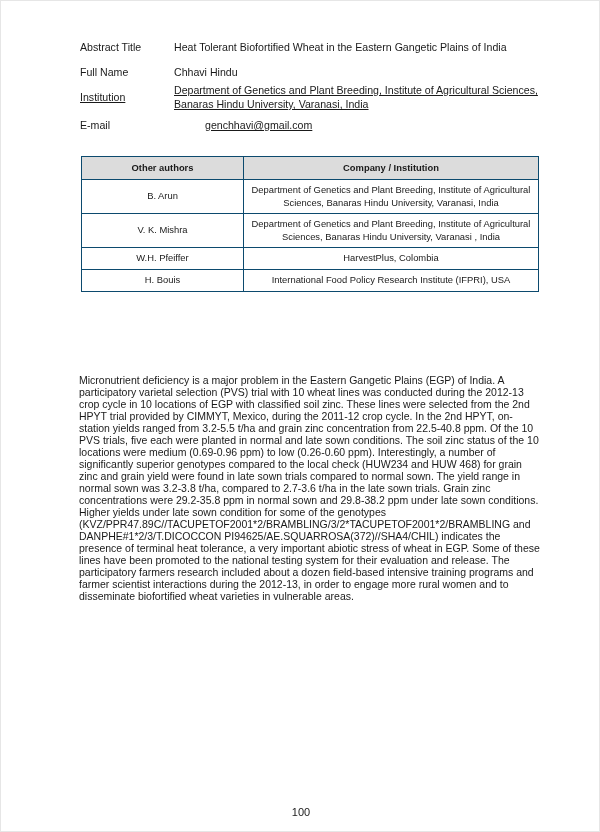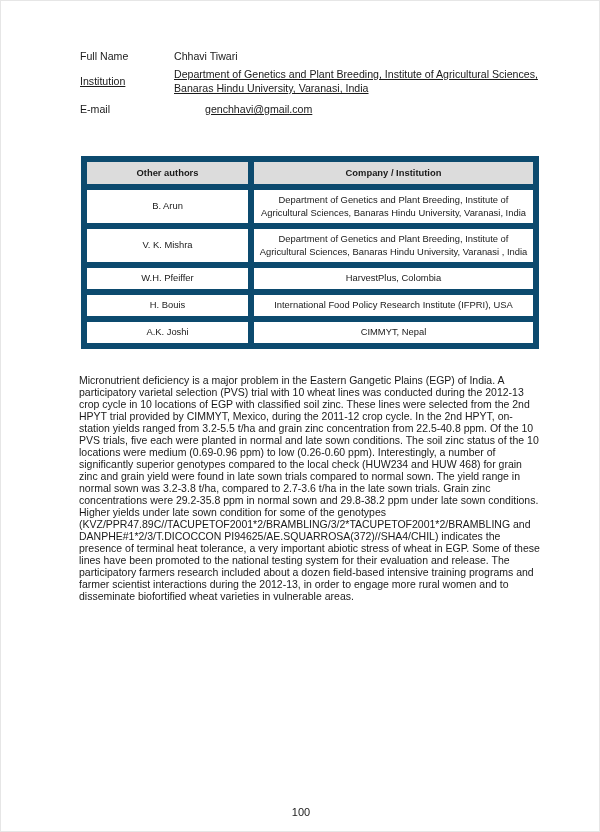--- a/index.html
+++ b/index.html
@@ -33,21 +33,21 @@
   .meta-value a { color: #1a1a1a; text-decoration: underline; }
 
   table.authors {
     position: absolute;
     left: 80px; top: 155px; width: 458px;
     border-collapse: collapse;
     font-size: 9.4px;
     line-height: 12.5px;
   }
   table.authors th, table.authors td {
-    border: 6px solid #0c4a6e;
+    border: 1px solid #0c4a6e;
     text-align: center;
     padding: 0 4px;
   }
   table.authors th {
     background: #dcdcdc;
     font-weight: bold;
     height: 22px;
   }
   table.authors td.col-name { width: 153px; }
   table.authors tr.tall td { height: 33px; }
@@ -66,23 +66,27 @@
     text-align: center;
     font-size: 11px;
   }
 </style>
 </head>
 <body>
 
 <div class="page">
 
   <div class="meta">
+    <div class="meta-row row-title">
+      <span class="meta-label">Abstract Title</span>
+      <span class="meta-value">Heat Tolerant Biofortified Wheat in the Eastern Gangetic Plains of India</span>
+    </div>
     <div class="meta-row row-name">
       <span class="meta-label">Full Name</span>
-      <span class="meta-value">Chhavi Tiwari</span>
+      <span class="meta-value">Chhavi Hindu</span>
     </div>
     <div class="meta-row row-inst">
       <span class="meta-label">Institution</span>
       <span class="meta-value">Department of Genetics and Plant Breeding, Institute of Agricultural Sciences, Banaras Hindu University, Varanasi, India</span>
     </div>
     <div class="meta-row row-email">
       <span class="meta-label">E-mail</span>
       <span class="meta-value"><a>genchhavi@gmail.com</a></span>
     </div>
   </div>
@@ -104,23 +108,19 @@
         <td>Department of Genetics and Plant Breeding, Institute of Agricultural Sciences, Banaras Hindu University, Varanasi , India</td>
       </tr>
       <tr class="short">
         <td class="col-name">W.H. Pfeiffer</td>
         <td>HarvestPlus, Colombia</td>
       </tr>
       <tr class="short">
         <td class="col-name">H. Bouis</td>
         <td>International Food Policy Research Institute (IFPRI), USA</td>
       </tr>
-      <tr class="short">
-        <td class="col-name">A.K. Joshi</td>
-        <td>CIMMYT, Nepal</td>
-      </tr>
     </tbody>
   </table>
 
   <p class="abstract">Micronutrient deficiency is a major problem in the Eastern Gangetic Plains (EGP) of India. A participatory varietal selection (PVS) trial with 10 wheat lines was conducted during the 2012-13 crop cycle in 10 locations of EGP with classified soil zinc. These lines were selected from the 2nd HPYT trial provided by CIMMYT, Mexico, during the 2011-12 crop cycle. In the 2nd HPYT, on-station yields ranged from 3.2-5.5 t/ha and grain zinc concentration from 22.5-40.8 ppm. Of the 10 PVS trials, five each were planted in normal and late sown conditions. The soil zinc status of the 10 locations were medium (0.69-0.96 ppm) to low (0.26-0.60 ppm). Interestingly, a number of significantly superior genotypes compared to the local check (HUW234 and HUW 468) for grain zinc and grain yield were found in late sown trials compared to normal sown. The yield range in normal sown was 3.2-3.8 t/ha, compared to 2.7-3.6 t/ha in the late sown trials. Grain zinc concentrations were 29.2-35.8 ppm in normal sown and 29.8-38.2 ppm under late sown conditions. Higher yields under late sown condition for some of the genotypes (KVZ/PPR47.89C//TACUPETOF2001*2/BRAMBLING/3/2*TACUPETOF2001*2/BRAMBLING and DANPHE#1*2/3/T.DICOCCON PI94625/AE.SQUARROSA(372)//SHA4/CHIL) indicates the presence of terminal heat tolerance, a very important abiotic stress of wheat in EGP. Some of these lines have been promoted to the national testing system for their evaluation and release. The participatory farmers research included about a dozen field-based intensive training programs and farmer scientist interactions during the 2012-13, in order to engage more rural women and to disseminate biofortified wheat varieties in vulnerable areas.</p>
 
   <div class="page-number">100</div>
 </div>
 
 </body></html>

